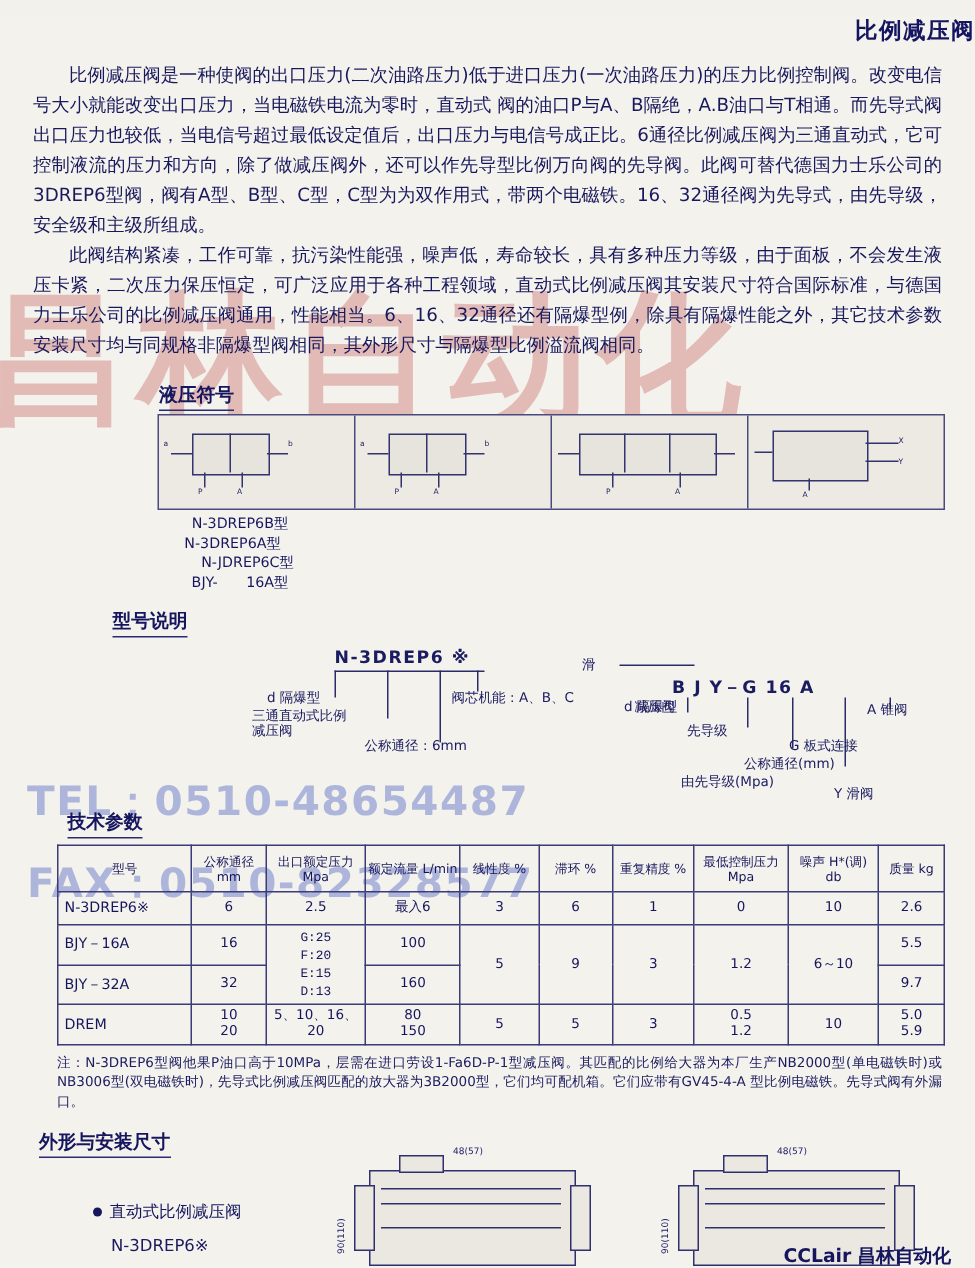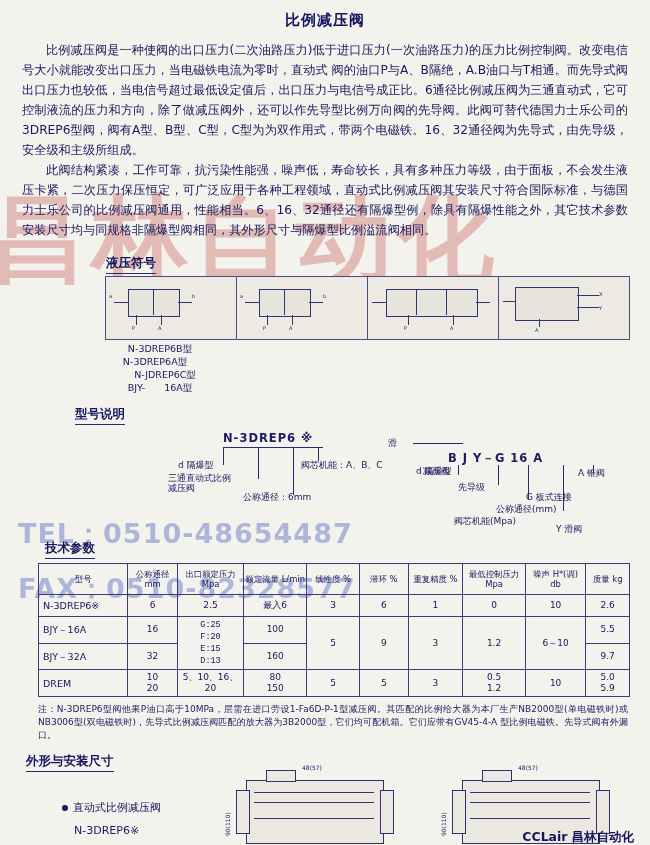--- a/index.html
+++ b/index.html
@@ -46,21 +46,21 @@
     font-weight: bold;
     color: rgba(70, 90, 190, 0.40);
     white-space: nowrap;
     letter-spacing: 1px;
   }
   .content {
     position: relative;
     z-index: 3;
   }
   h1.title {
-    text-align: center;
+    text-align: right;
     font-size: 15px;
     font-weight: bold;
     margin: 11px 0 10px 0;
     color: #141460;
     letter-spacing: 1px;
   }
   .para {
     margin: 0 22px;
     font-size: 12.2px;
     line-height: 20px;
@@ -337,21 +337,21 @@
       <div class="mvert" style="left:480px; top:36px; height:20px;"></div>
       <div class="mvert" style="left:510px; top:36px; height:34px;"></div>
       <div class="mvert" style="left:545px; top:36px; height:46px;"></div>
       <div class="mvert" style="left:575px; top:36px; height:8px;"></div>
 
       <div style="position:absolute; left:398px; top:36px;">d 隔爆型</div>
       <div style="position:absolute; left:560px; top:38px;">A  锥阀</div>
       <div style="position:absolute; left:538px; top:50px;margin-top:44px;">Y  滑阀</div>
       <div style="position:absolute; left:508px; top:62px;">G 板式连接</div>
       <div style="position:absolute; left:478px; top:74px;">公称通径(mm)</div>
-      <div style="position:absolute; left:436px; top:86px;">阀芯机能(Mpa)</div>
+      <div style="position:absolute; left:436px; top:86px;">由先导级(Mpa)</div>
     </div>
 
     <div class="sec-row" style="margin-left:45px;margin-top:0px;">
       <span class="section-label">技术参数</span>
     </div>
 
     <div class="tbl-wrap">
       <table class="spec">
         <thead>
           <tr>

